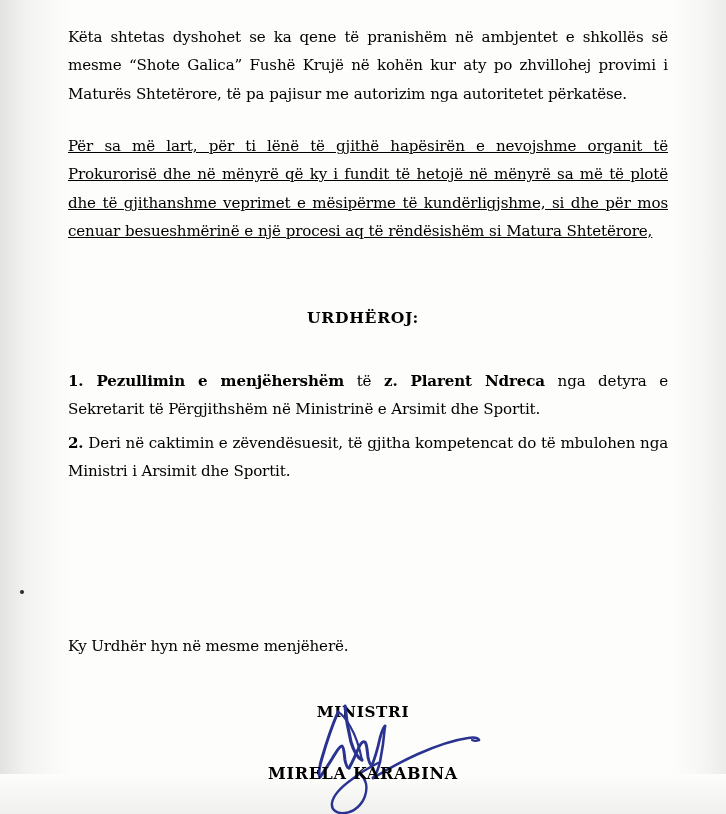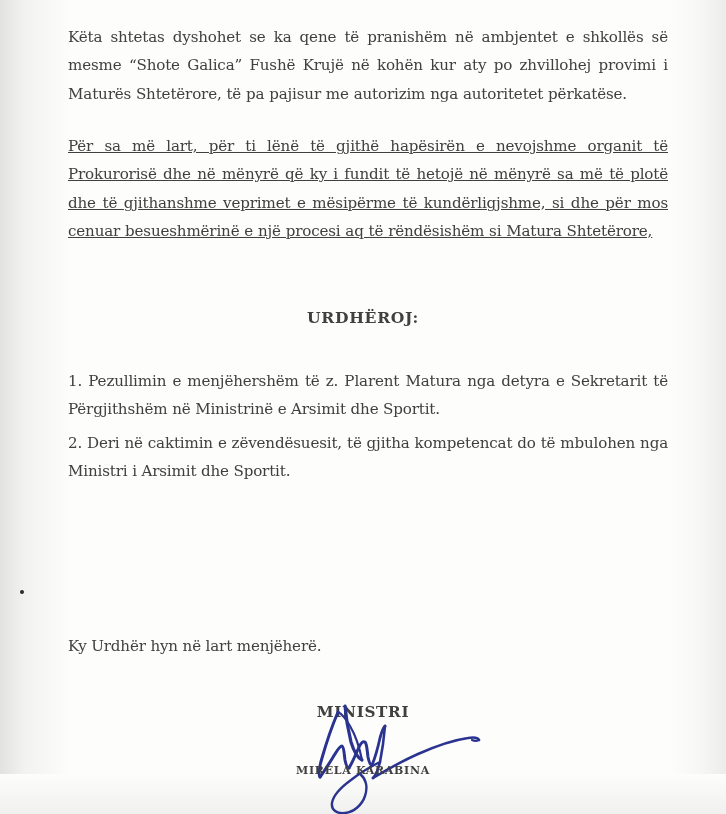--- a/index.html
+++ b/index.html
@@ -7,21 +7,21 @@
     padding: 0;
     background: #ffffff;
   }
   .page {
     position: relative;
     width: 726px;
     height: 814px;
     background: #fdfdfc;
     overflow: hidden;
     font-family: "DejaVu Serif", "Liberation Serif", serif;
-    color: #404040;
+    color: #000000;
   }
   
   .scan-shade-left {
     position: absolute;
     left: 0; top: 0;
     width: 70px; height: 814px;
     background: linear-gradient(to right, #e2e2e0 0%, #f2f2f0 35%, #fdfdfc 100%);
     pointer-events: none;
   }
   .scan-shade-right {
@@ -96,21 +96,21 @@
     font-size: 15.2px;
     font-weight: bold;
     letter-spacing: 0.7px;
   }
   .sig-name {
     position: absolute;
     left: 0;
     top: 764px;
     width: 726px;
     text-align: center;
-    font-size: 11px;
+    font-size: 16px;
     font-weight: bold;
     letter-spacing: 0.7px;
   }
 
   .signature-ink {
     position: absolute;
     left: 288px;
     top: 700px;
     width: 210px;
     height: 114px;
@@ -120,46 +120,46 @@
   .margin-dot {
     position: absolute;
     left: 20px;
     top: 590px;
     width: 4px;
     height: 4px;
     border-radius: 50%;
     background: #2a2a2e;
   }
 
-  b { font-weight: normal; }
+  b { font-weight: bold; }
 </style>
 </head>
 <body>
 
 <div class="page">
 
   <div class="scan-shade-left"></div>
   <div class="scan-shade-right"></div>
   <div class="scan-shade-bottom"></div>
 
   <p class="body-text para1">Këta shtetas dyshohet se ka qene të pranishëm në ambjentet e shkollës së mesme “Shote Galica” Fushë Krujë në kohën kur aty po zhvillohej provimi i Maturës Shtetërore, të pa pajisur me autorizim nga  autoritetet përkatëse.</p>
 
   <p class="body-text para2">Për sa më lart, për ti lënë të gjithë hapësirën e nevojshme organit të Prokurorisë dhe në mënyrë që ky i fundit të hetojë në mënyrë sa më të plotë dhe të gjithanshme veprimet e mësipërme të kundërligjshme, si dhe për mos cenuar besueshmërinë e një procesi aq të rëndësishëm si Matura Shtetërore,</p>
 
   <div class="order-heading">URDHËROJ:</div>
 
-  <p class="item item1"><b><span>1.</span> <span>Pezullimin e menjëhershëm</span></b> <span>të</span> <b><span>z. Plarent Matura</span></b> <span>nga detyra e Sekretarit të Përgjithshëm në Ministrinë e Arsimit dhe Sportit.</span></p>
+  <p class="item item1"><b><span>1.</span> <span>Pezullimin e menjëhershëm</span></b> <span>të</span> <b><span>z. Plarent Ndreca</span></b> <span>nga detyra e Sekretarit të Përgjithshëm në Ministrinë e Arsimit dhe Sportit.</span></p>
 
   <p class="item item2"><b><span>2.</span></b> <span>Deri në caktimin e zëvendësuesit, të gjitha kompetencat do të mbulohen nga Ministri i Arsimit dhe Sportit.</span></p>
 
 
 
   <div class="margin-dot"></div>
 
-  <p class="closing-line">Ky Urdhër hyn në lart menjëherë.</p>
+  <p class="closing-line">Ky Urdhër hyn në mesme menjëherë.</p>
 
   <div class="sig-title">MINISTRI</div>
 
   <svg class="signature-ink" viewBox="0 0 210 114">
     <g fill="none" stroke="#2a3490" stroke-linecap="round" stroke-linejoin="round">
       <path d="M57 6 C58 18, 60 30, 63 42 C66 52, 70 58, 74 60" stroke-width="3.2"></path>
       <path d="M74 60 C72 50, 68 36, 62 26 C58 19, 54 14, 50 12" stroke-width="2.2"></path>
       <path d="M50 12 C44 26, 38 44, 34 58 C31 68, 30 74, 32 77" stroke-width="3"></path>
       <path d="M32 77 C36 72, 42 62, 47 54 C50 49, 52 46, 54 46 C56 47, 56 53, 57 60 C58 65, 59 68, 61 68" stroke-width="3"></path>
       <path d="M61 68 C64 63, 68 54, 71 47 C73 43, 75 41, 77 42 C79 44, 79 50, 80 57 C81 62, 82 65, 84 65" stroke-width="3"></path>

